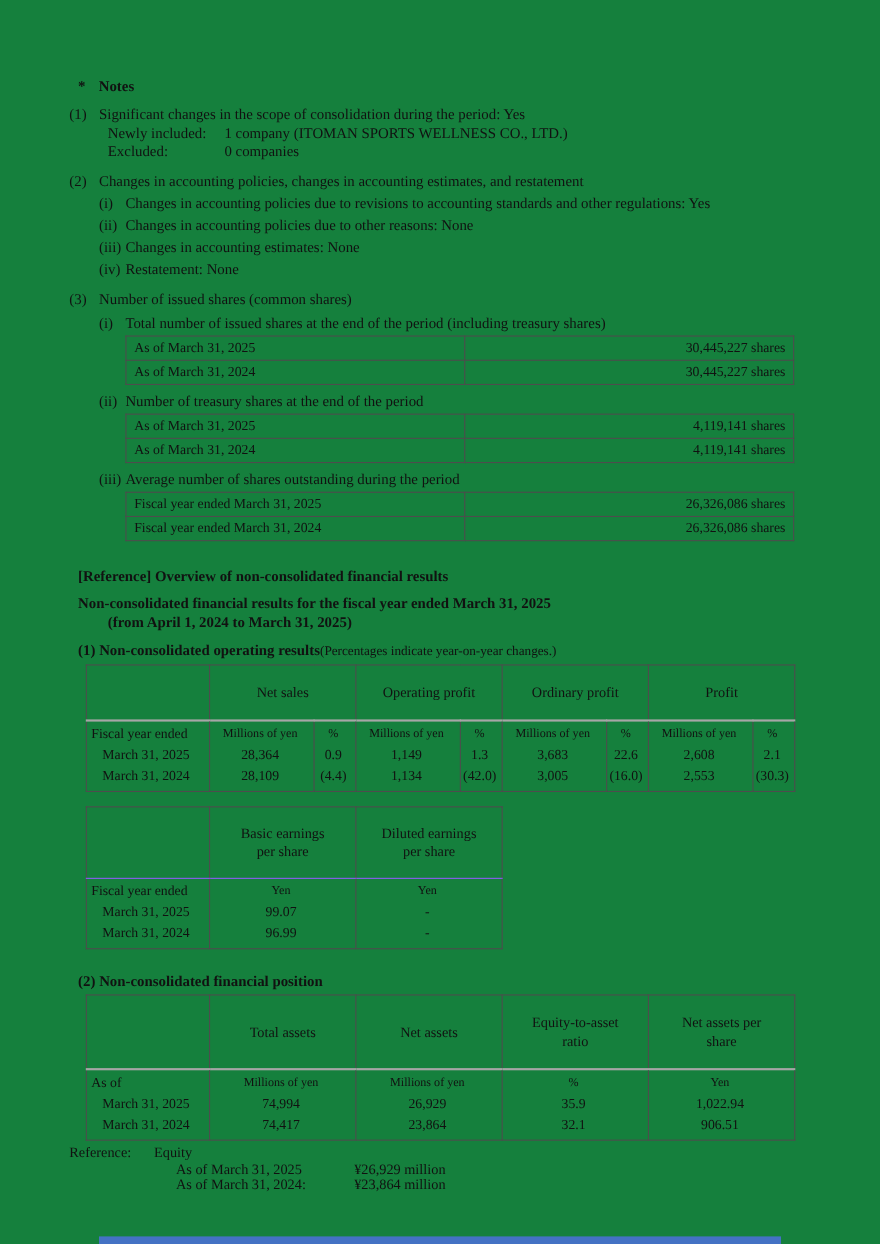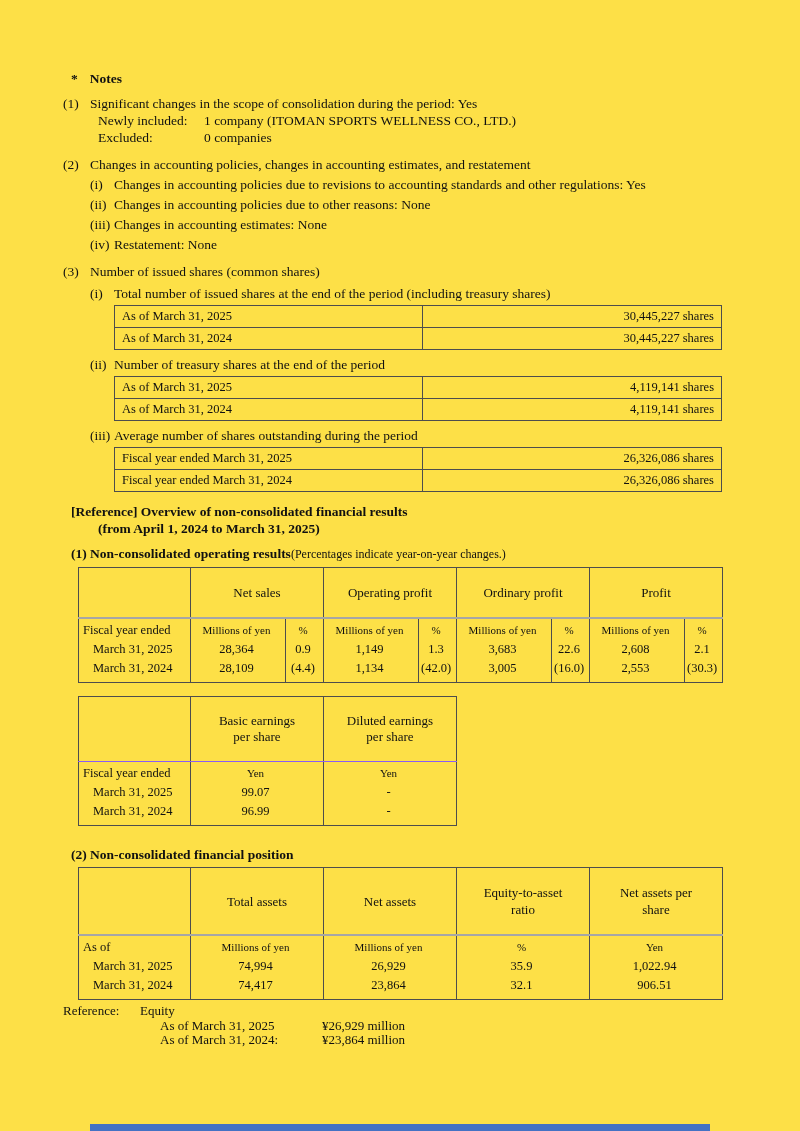--- a/index.html
+++ b/index.html
@@ -1,18 +1,18 @@
 <!DOCTYPE html>
 <html><head>
 <meta charset="utf-8">
 <style>
   * { box-sizing: border-box; }
   html,body { margin:0; padding:0; background:#ffffff; }
   .page {
-    position:relative; width:800px; height:1131px; background:#fde047;
+    position:relative; width:800px; height:1131px; background:#15803d;
     font-family:"Liberation Serif","DejaVu Serif",serif; color:#111;
     overflow:hidden;
   }
   .content { position:absolute; left:63px; top:70px; width:660px; font-size:13.5px; line-height:17px; }
 
   
   .notes-title { margin-left:8px; font-weight:bold; }
   .notes-title .nt { margin-left:12px; }
   .item { display:flex; align-items:flex-start; }
   .inum { width:27px; flex:none; }
@@ -25,21 +25,21 @@
   .mt8 { margin-top:8px; } .mt10 { margin-top:10px; } .mt5 { margin-top:5px; }
 
   table { border-collapse:collapse; }
   .stable { margin-left:24px; margin-top:3px; margin-bottom:6px; width:608px;
             font-size:12.5px; border:1.5px solid #4d4d4d; table-layout:fixed; }
   .stable td { border:1px solid #4d4d4d; height:22px; padding:0 7px; }
   .stable td.sl { width:308px; text-align:left; }
   .stable td.sr { text-align:right; }
 
   
-  .refblock { position:absolute; left:63px; top:495px; width:660px; font-size:13.5px; line-height:17px; }
+  .refblock { position:absolute; left:63px; top:507px; width:660px; font-size:13.5px; line-height:17px; }
   .h1 { margin-left:8px; margin-top:8px; font-weight:bold; }
   .h2 { margin-left:8px; margin-top:8px; font-weight:bold; }
   .h2b { margin-left:35px; font-weight:bold; }
   .titlerow { display:flex; justify-content:flex-start; align-items:baseline; margin-top:8px;font-family:Liberation Serif, serif; }
   .sectitle { margin-left:8px; font-weight:bold; }
   .pctnote { font-size:12px; }
 
   .ftable { margin-left:15px; margin-top:4px; font-size:12.5px;
             border:1.5px solid #4d4d4d; table-layout:fixed; }
   .ftable td { border:1px solid #4d4d4d; padding:16px; vertical-align:top; }
@@ -164,20 +164,21 @@
             <td class="sr">26,326,086 shares</td>
           </tr>
         </tbody>
           </table>
       </div>
     </div>
   </div>
 
   <div class="refblock">
     <div class="h1">[Reference] Overview of non-consolidated financial results</div>
+    <div class="h2">Non-consolidated financial results for the fiscal year ended March 31, 2025</div>
     <div class="h2b">(from April 1, 2024 to March 31, 2025)</div>
 
     <div class="titlerow">
       <span class="sectitle">(1)  Non-consolidated operating results</span>
       <span class="pctnote">(Percentages indicate year-on-year changes.)</span>
     </div>
 
     <table class="ftable" style="width:644px;">
       <colgroup>
         <col style="width:112px">

